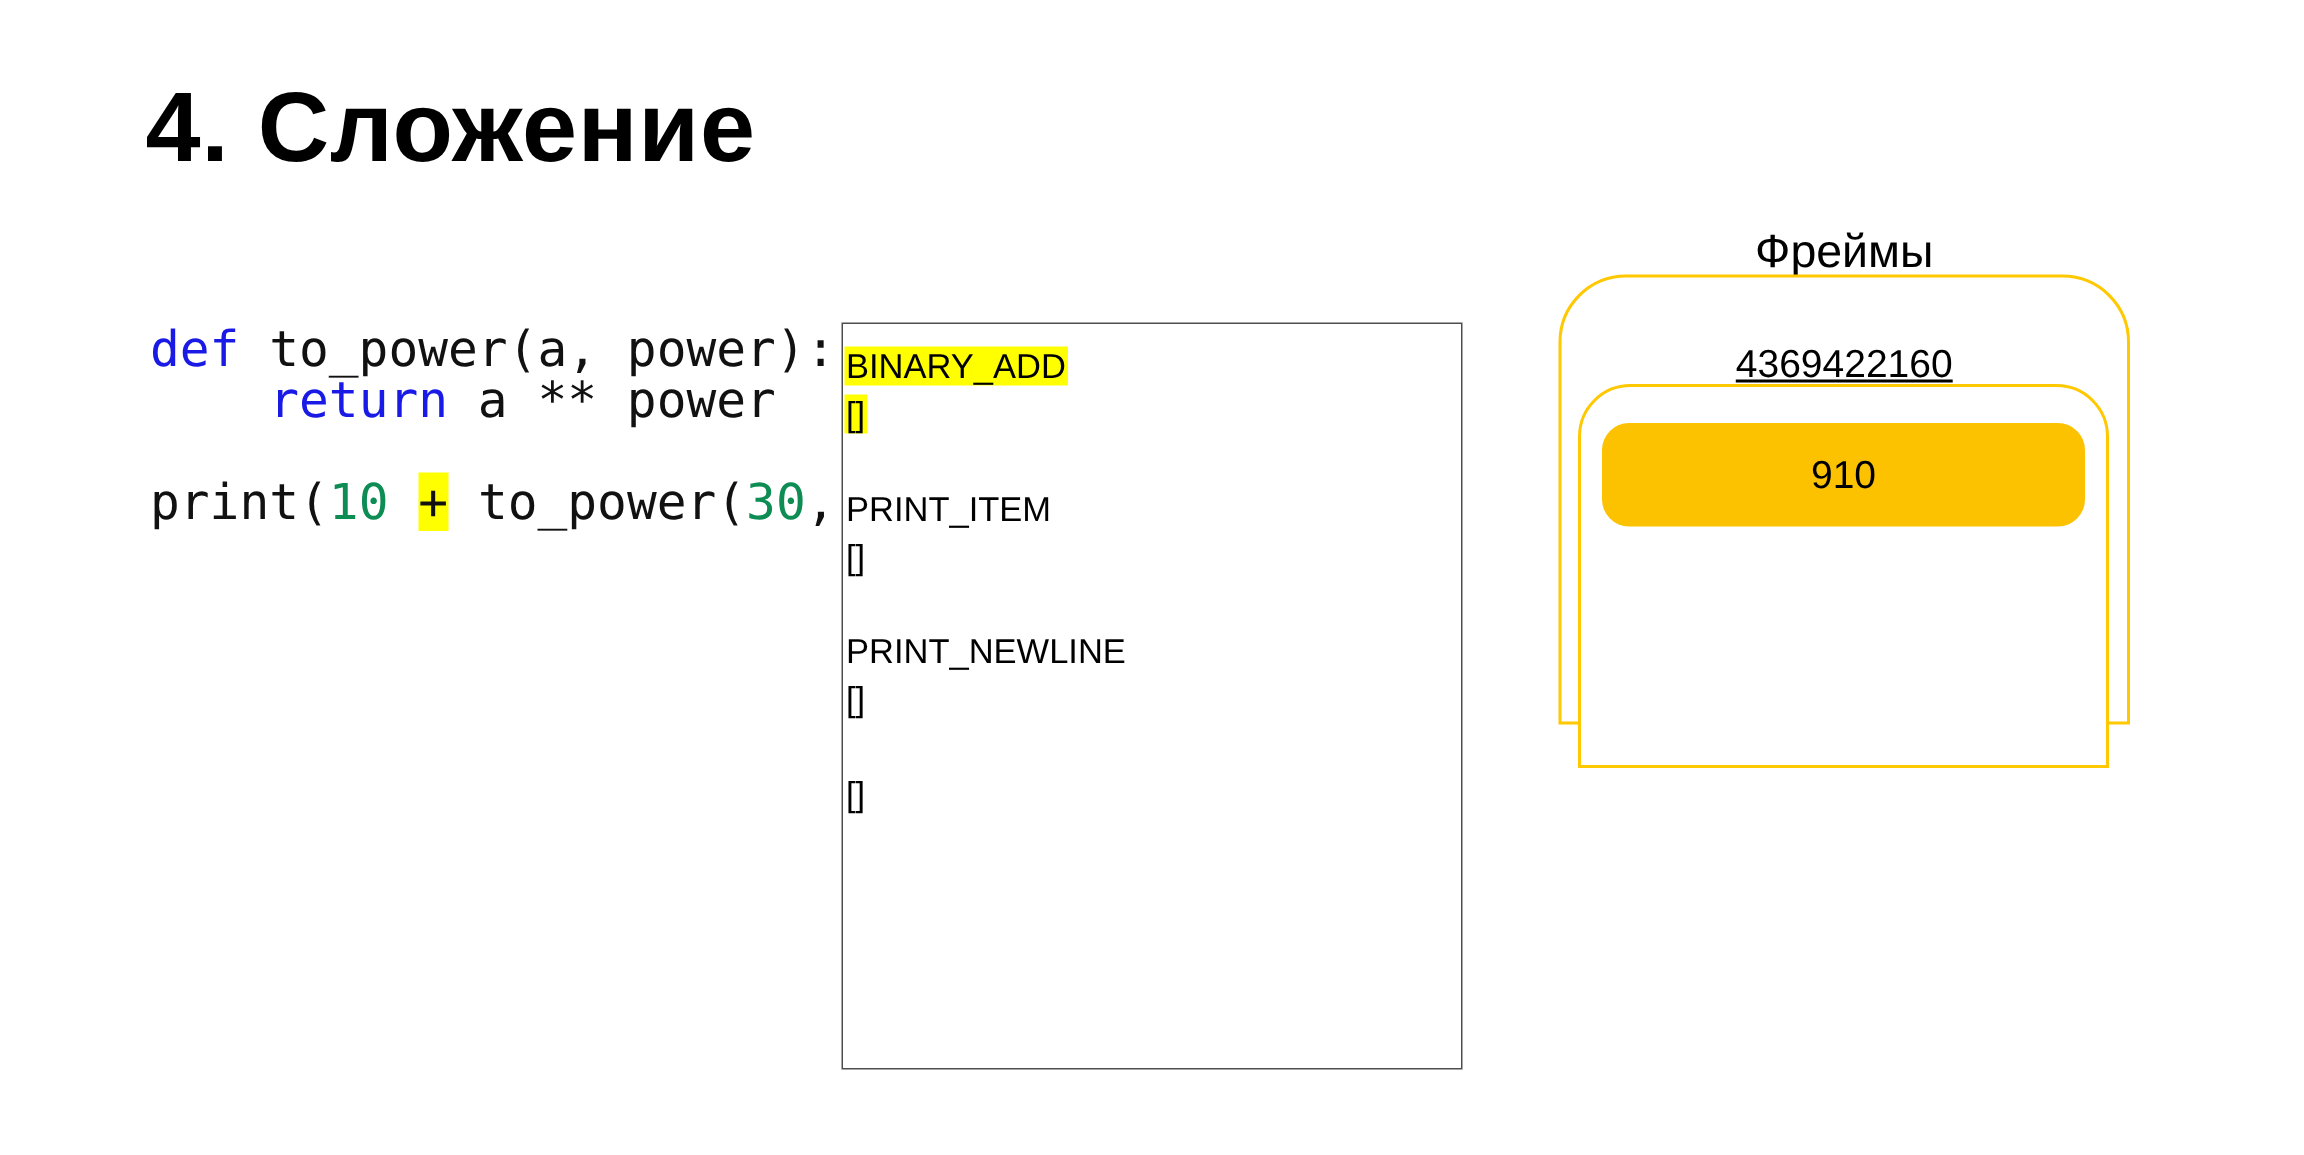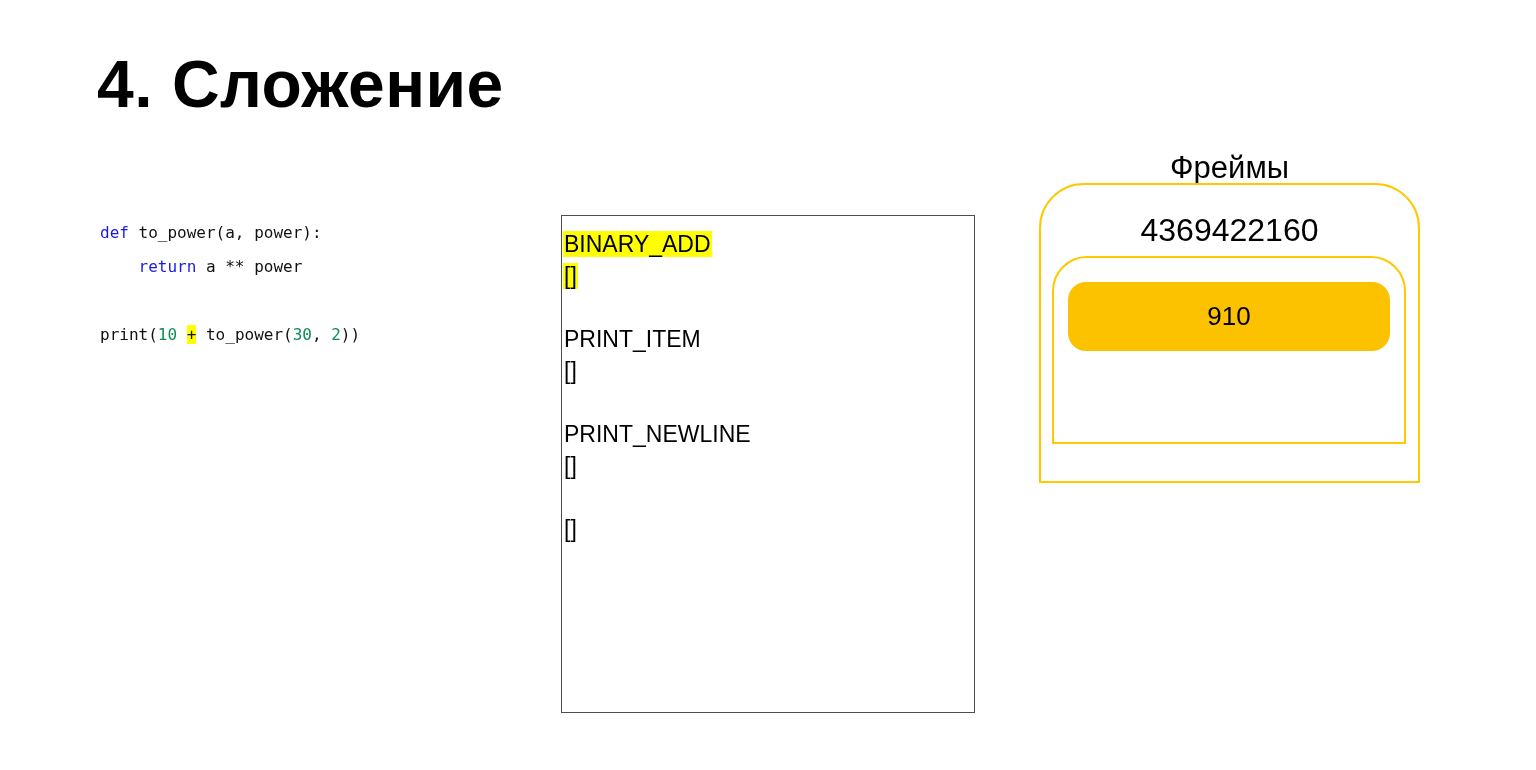--- a/index.html
+++ b/index.html
@@ -25,21 +25,21 @@
     color: #000;
     letter-spacing: 0.5px;
   }
 
   
   .code-block {
     position: absolute;
     left: 100px;
     top: 216px;
     font-family: "DejaVu Sans Mono", monospace;
-    font-size: 16px;
+    font-size: 33px;
     line-height: 34px;
     white-space: pre;
     color: #111;
   }
   .code-line { height: 34px; }
   .tok-plain   { color: #111; }
   .tok-keyword { color: var(--kw); }
   .tok-number  { color: var(--num); }
   .hl          { background: var(--hl); }
 
@@ -74,31 +74,32 @@
     position: absolute;
     left: 1039px;
     top: 183px;
     width: 381px;
     height: 300px;
     border: 2px solid var(--frame-border);
     border-radius: 45px 45px 0 0;
     background: #fff;
   }
   .frame-id {
-    margin-top: 27px;
+    margin-top: 42px;
     text-align: center;
-    font-size: 32px;
+    font-size: 26px;
     color: #000;
+    text-decoration: underline;
   }
   .frame-inner {
     position: absolute;
     left: 11px;
     top: 71px;
     width: 354px;
-    height: 188px;
+    height: 256px;
     border: 2px solid var(--frame-border);
     border-radius: 35px 35px 0 0;
     background: #fff;
   }
   .stack-pill {
     position: absolute;
     left: 14px;
     top: 24px;
     width: 322px;
     height: 69px;

